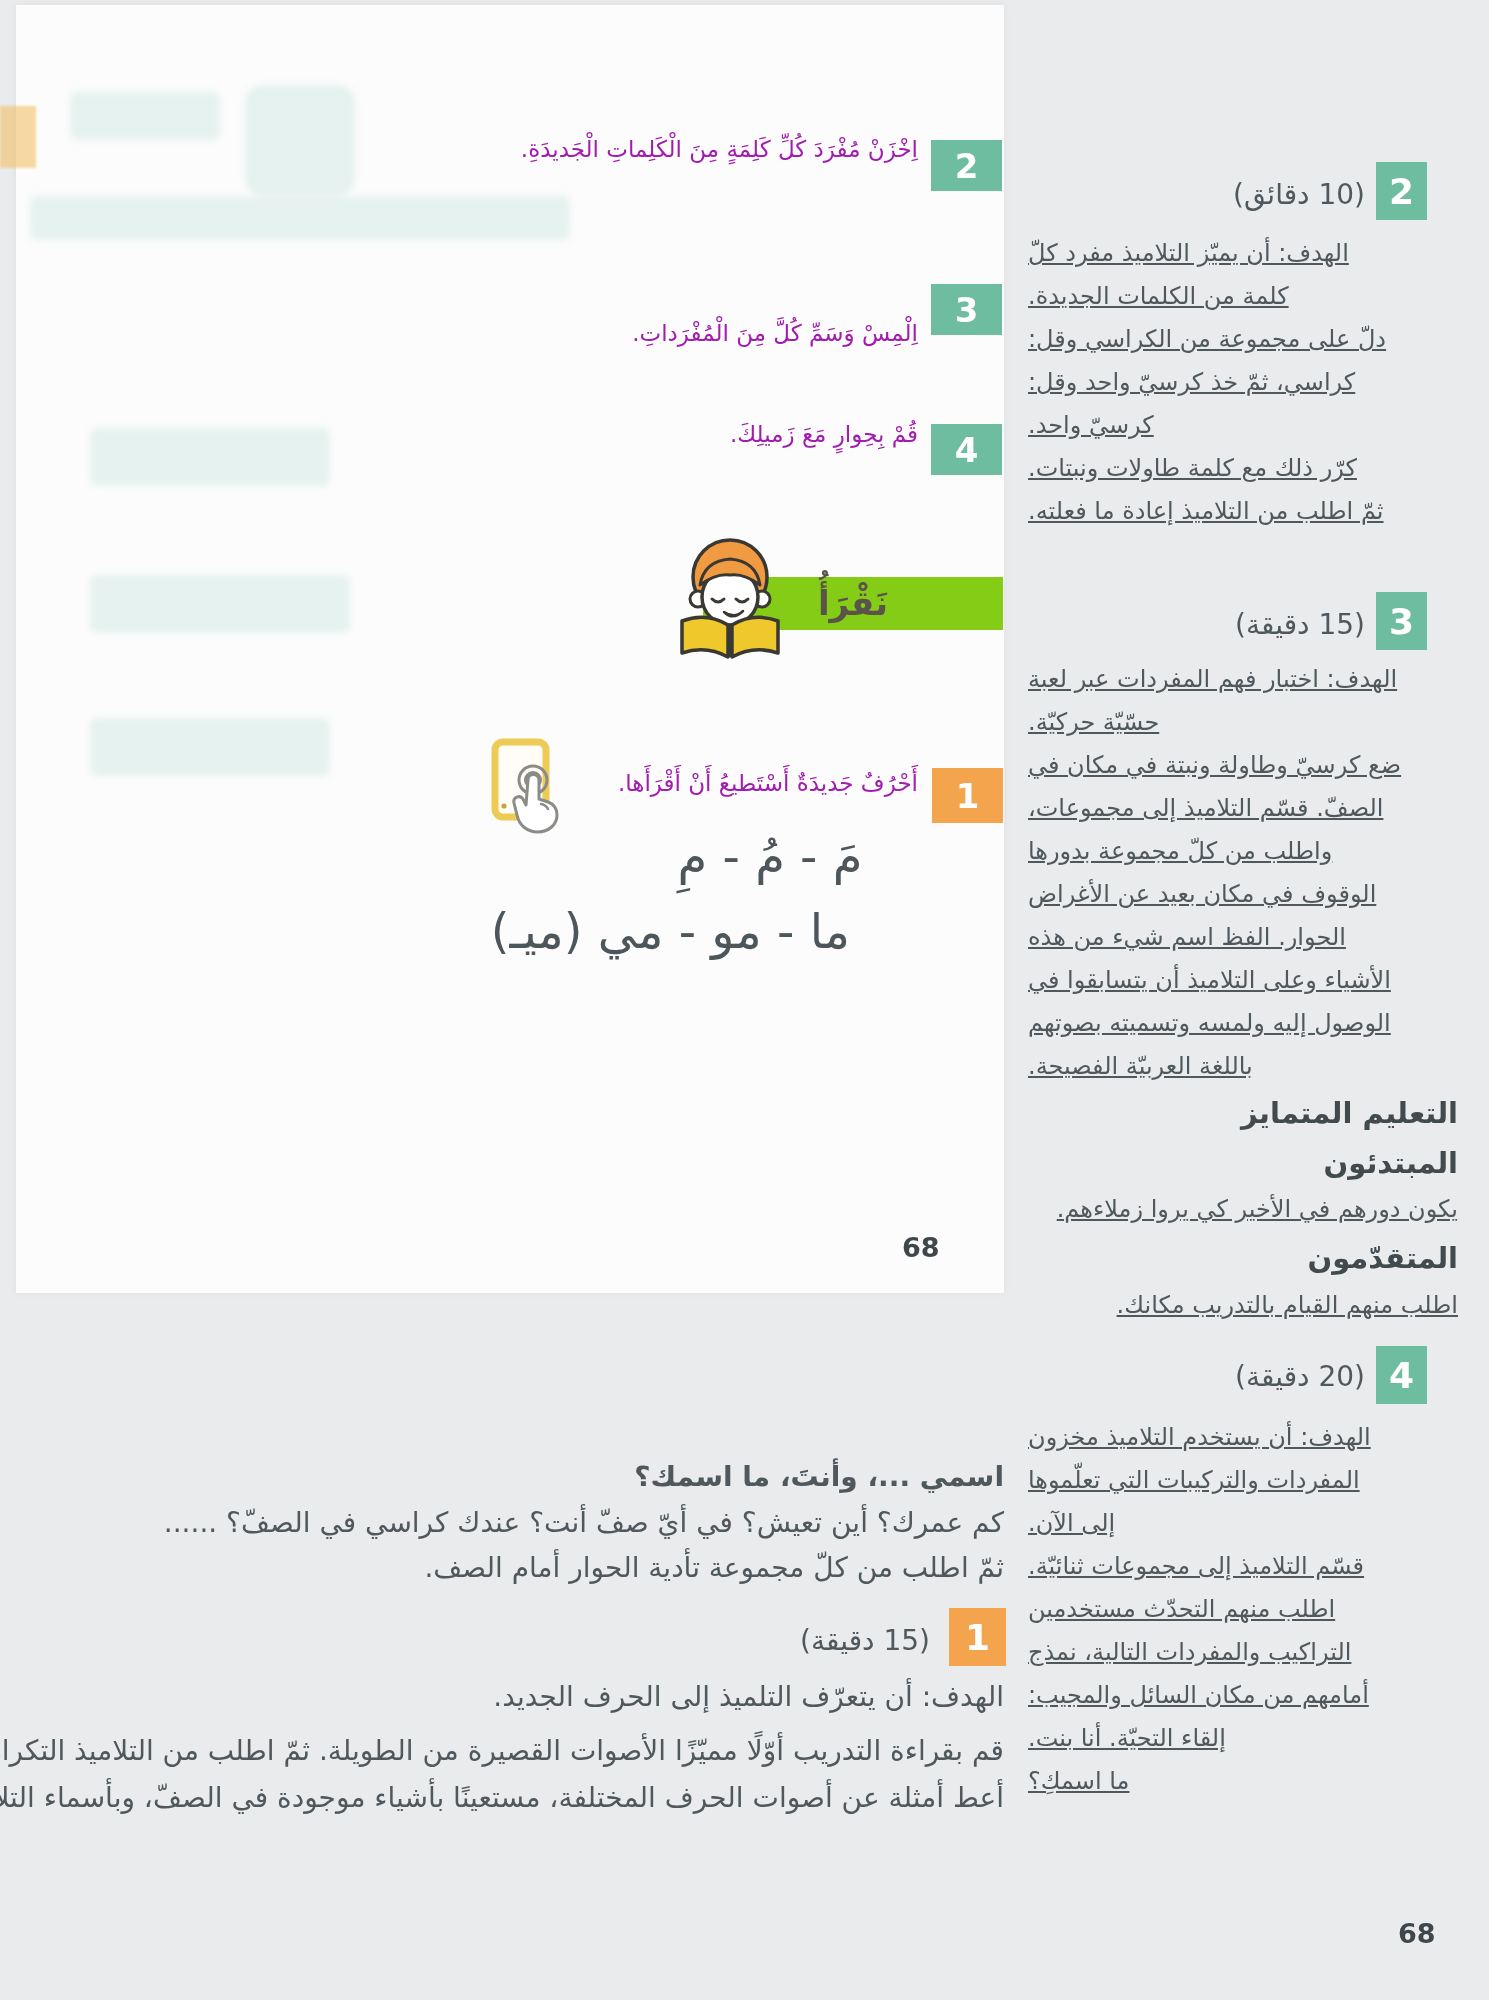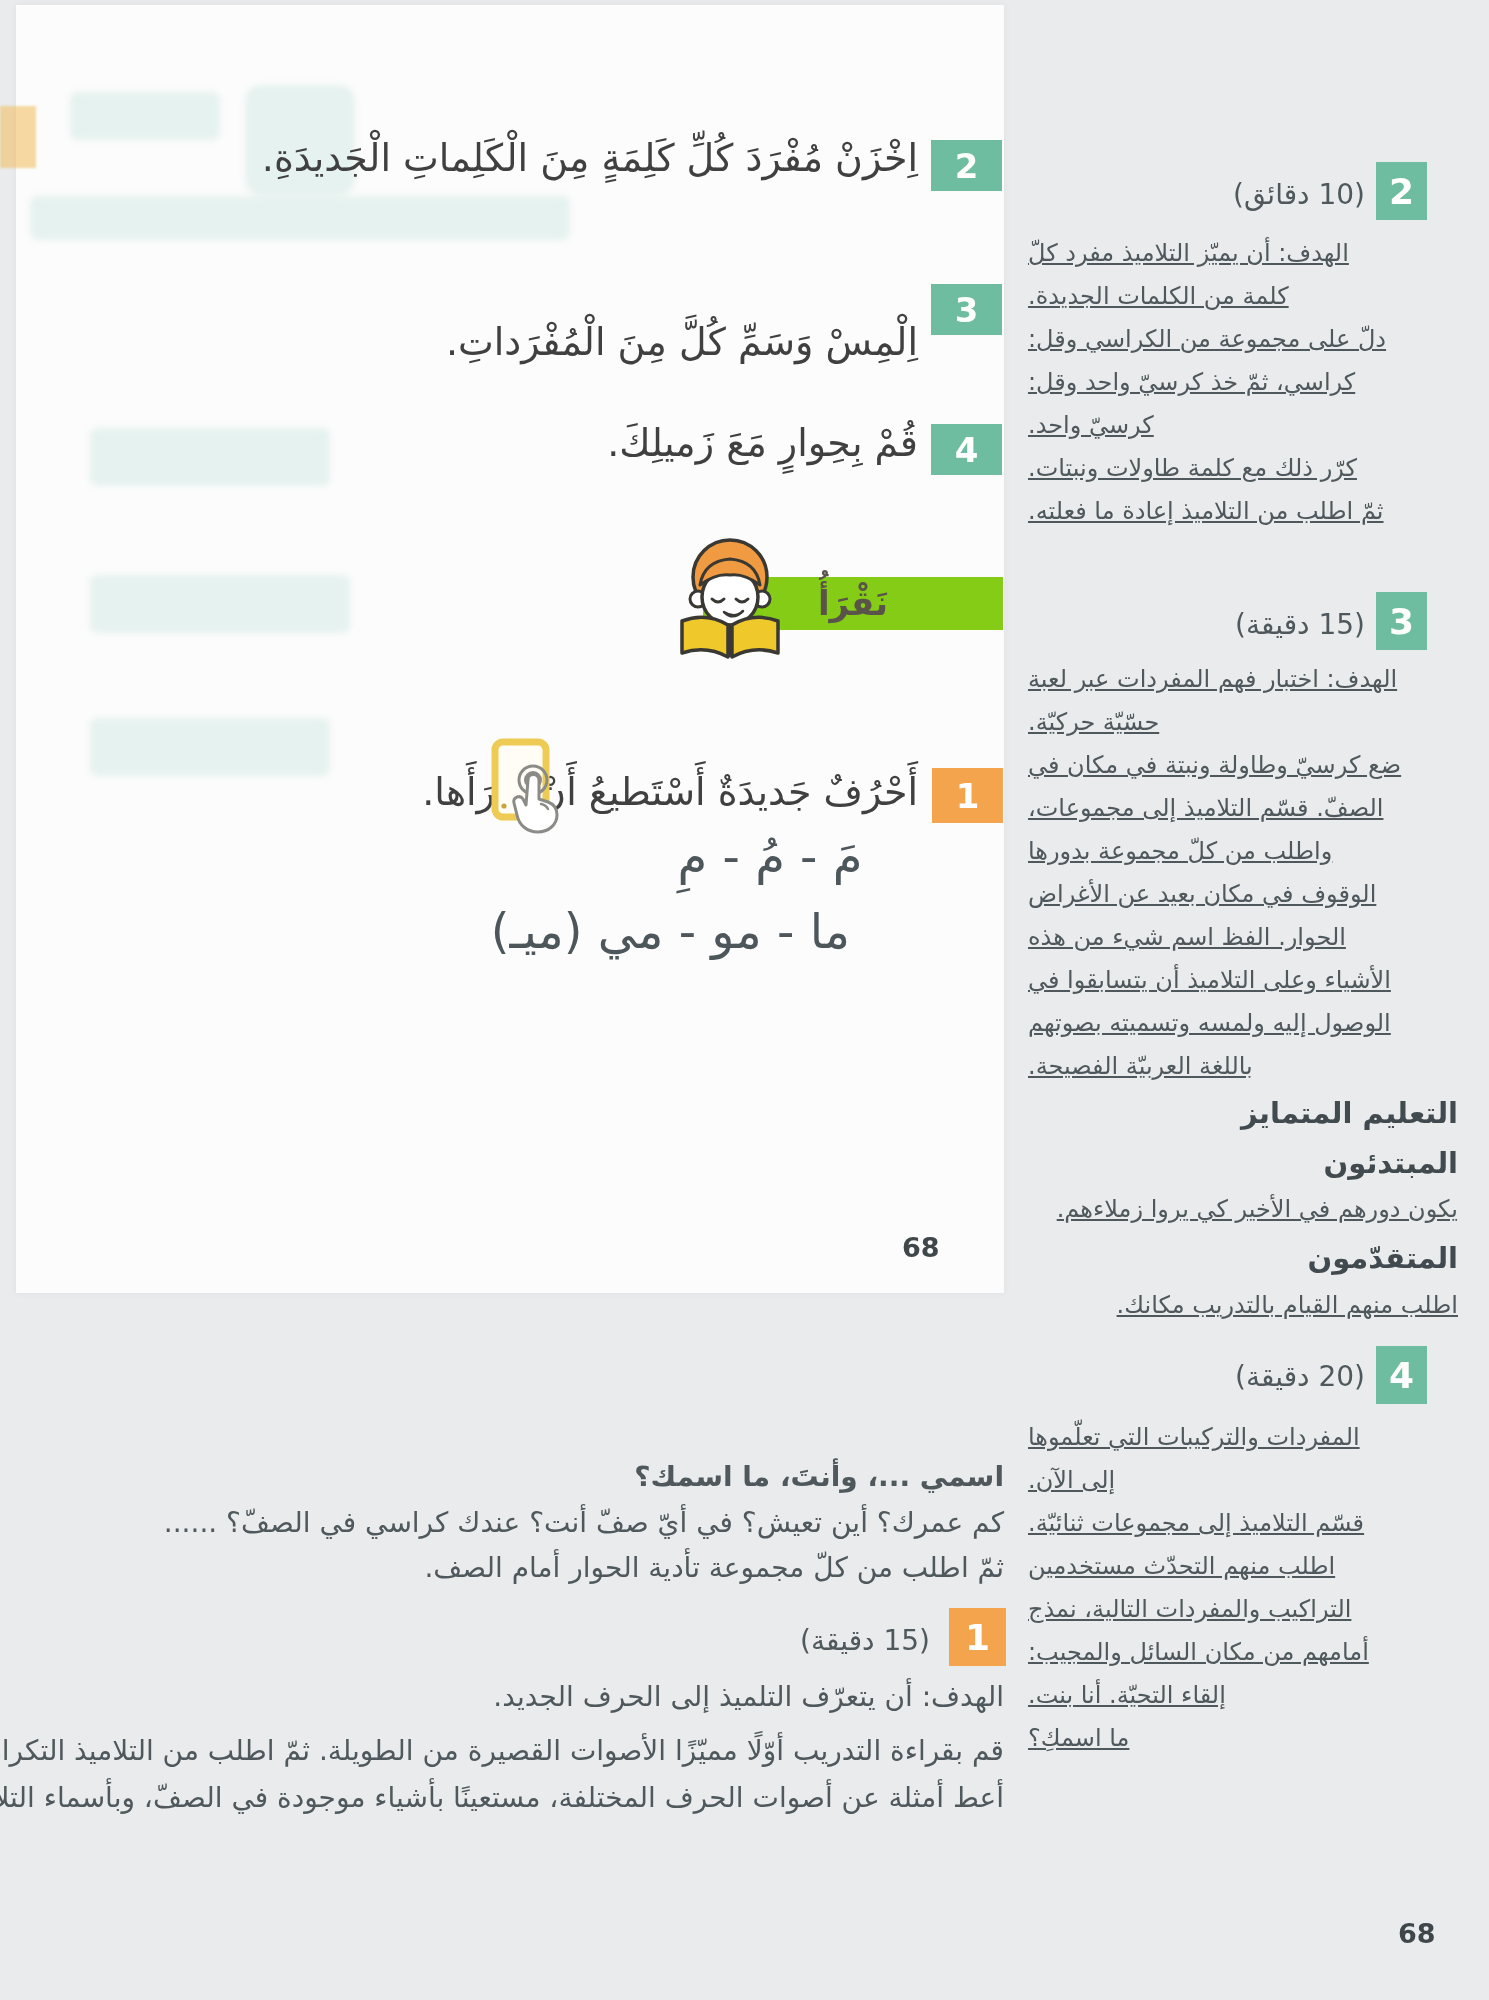--- a/index.html
+++ b/index.html
@@ -5,21 +5,21 @@
   html,body{margin:0;padding:0;background:#dfe2e4;}
   #page{position:relative;width:1489px;height:2000px;background:#e9ebed;
         font-family:"DejaVu Sans", sans-serif;overflow:hidden;}
   .abs{position:absolute;}
   .card{left:16px;top:5px;width:988px;height:1288px;background:#fbfcfb;
         box-shadow:0 0 8px rgba(0,0,0,0.05);}
   .badge{display:flex;align-items:center;justify-content:center;
          color:#ffffff;font-weight:bold;}
   .b-teal{background:#6fbda0;}
   .b-orange{background:#f4a44d;}
-  .act-text{font-size:38px;color:#404040;direction:rtl;text-align:right;white-space:nowrap;}
+  .act-text{font-size:23px;color:#a21caf;direction:rtl;text-align:right;white-space:nowrap;}
   .rc-line{font-size:24px;color:#4f585c;direction:rtl;text-align:left;
            height:43px;line-height:43px;white-space:nowrap;text-decoration:underline;}
   .rc-bold{font-weight:bold;color:#414a4e;font-size:29px;direction:rtl;text-align:right;white-space:nowrap;}
   .duration{font-size:28px;color:#4f585c;direction:rtl;white-space:nowrap;}
   .bl-line{font-size:28px;color:#4f585c;direction:rtl;text-align:right;white-space:nowrap;}
   .letters{font-size:48px;color:#4d565b;direction:rtl;white-space:nowrap;text-align:center;}
   .pagenum{font-weight:bold;color:#3f474b;font-size:27px;}
   .banner{background:#84cc16;}
   .banner-label{width:100%;height:53px;line-height:53px;text-align:center;
                 font-size:34px;font-weight:bold;color:#5a5349;direction:rtl;}
@@ -118,20 +118,21 @@
 
   <div class="abs rc-bold" style="right:31px;top:1096px;">التعليم المتمايز</div>
   <div class="abs rc-bold" style="right:31px;top:1146px;">المبتدئون</div>
   <div class="abs rc-line" style="right:31px;top:1188px;">يكون دورهم في الأخير كي يروا زملاءهم.</div>
   <div class="abs rc-bold" style="right:31px;top:1241px;">المتقدّمون</div>
   <div class="abs rc-line" style="right:31px;top:1284px;">اطلب منهم القيام بالتدريب مكانك.</div>
 
   <div class="abs badge b-teal" style="left:1376px;top:1346px;width:51px;height:58px;font-size:36px;">4</div>
   <div class="abs duration" style="right:124px;top:1360px;">(20 دقيقة)</div>
   <div class="abs" style="right:31px;top:1416px;width:430px;">
+    <div class="rc-line">الهدف: أن يستخدم التلاميذ مخزون</div>
     <div class="rc-line">المفردات والتركيبات التي تعلّموها</div>
     <div class="rc-line">إلى الآن.</div>
     <div class="rc-line">قسّم التلاميذ إلى مجموعات ثنائيّة.</div>
     <div class="rc-line">اطلب منهم التحدّث مستخدمين</div>
     <div class="rc-line">التراكيب والمفردات التالية، نمذج</div>
     <div class="rc-line">أمامهم من مكان السائل والمجيب:</div>
     <div class="rc-line">إلقاء التحيّة. أنا بنت.</div>
     <div class="rc-line">ما اسمكِ؟</div>
   </div>
 

